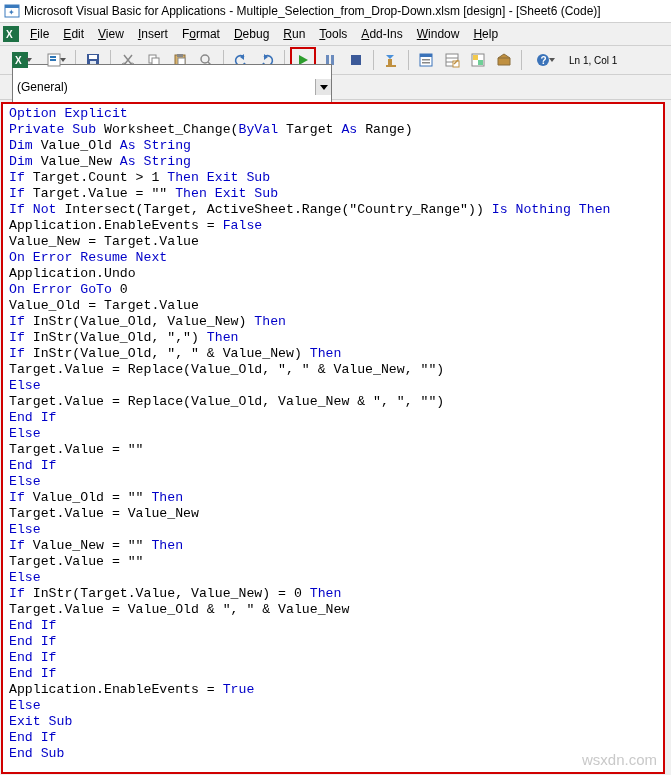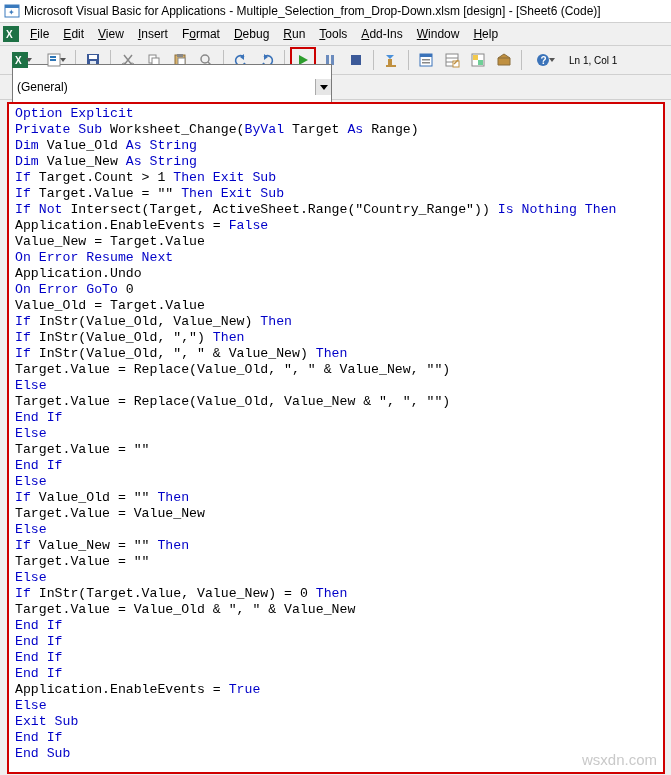--- a/index.html
+++ b/index.html
@@ -14,21 +14,21 @@
 .tb-btn{width:22px;height:22px;display:flex;align-items:center;justify-content:center;border:1px solid transparent;cursor:default}
 .tb-btn.has-drop{width:30px;position:relative}
 .tb-btn.has-drop::after{content:"";position:absolute;right:3px;top:9px;border-left:3px solid transparent;border-right:3px solid transparent;border-top:4px solid #555}
 .tb-btn.highlighted{border:2px solid #c00}
 .sep{width:1px;height:20px;background:#c0c0c0;margin:0 3px}
 .status-text{margin-left:8px;font-size:10px;color:#000}
 .dropdown-row{display:flex;align-items:center;height:24px;background:#f0f0f0;border-bottom:1px solid #d0d0d0}
 .proc-dd{height:20px;border:1px solid #7a7a7a;background:#fff;display:flex;align-items:center;justify-content:space-between;padding:12px 4px;font-size:12px;margin:0 12px}
 .proc-dd .arrow{width:15px;height:16px;background:#e6e6e6;border-left:1px solid #aaa;display:flex;align-items:center;justify-content:center;margin-right:-4px}
 .proc-dd .arrow::after{content:"";border-left:4px solid transparent;border-right:4px solid transparent;border-top:5px solid #000}
-.code-wrap{border:2px solid #d00000;margin:2px 6px 6px 7px;background:#fff;overflow:auto;height:668px;position:relative}
+.code-wrap{border:2px solid #d00000;margin:2px 6px 6px 1px;background:#fff;overflow:auto;height:668px;position:relative}
 .code{font-family:Consolas,"Courier New",monospace;font-size:13.2px;line-height:16px;white-space:pre;padding:2px 6px}
 .k{color:#0000c8}
 .s{color:#000}
 .watermark{position:absolute;right:6px;bottom:4px;font-size:15px;color:#c9c9c9}
 svg{display:block}
 </style>
 </head>
 <body>
 
 <div class="title-bar">

